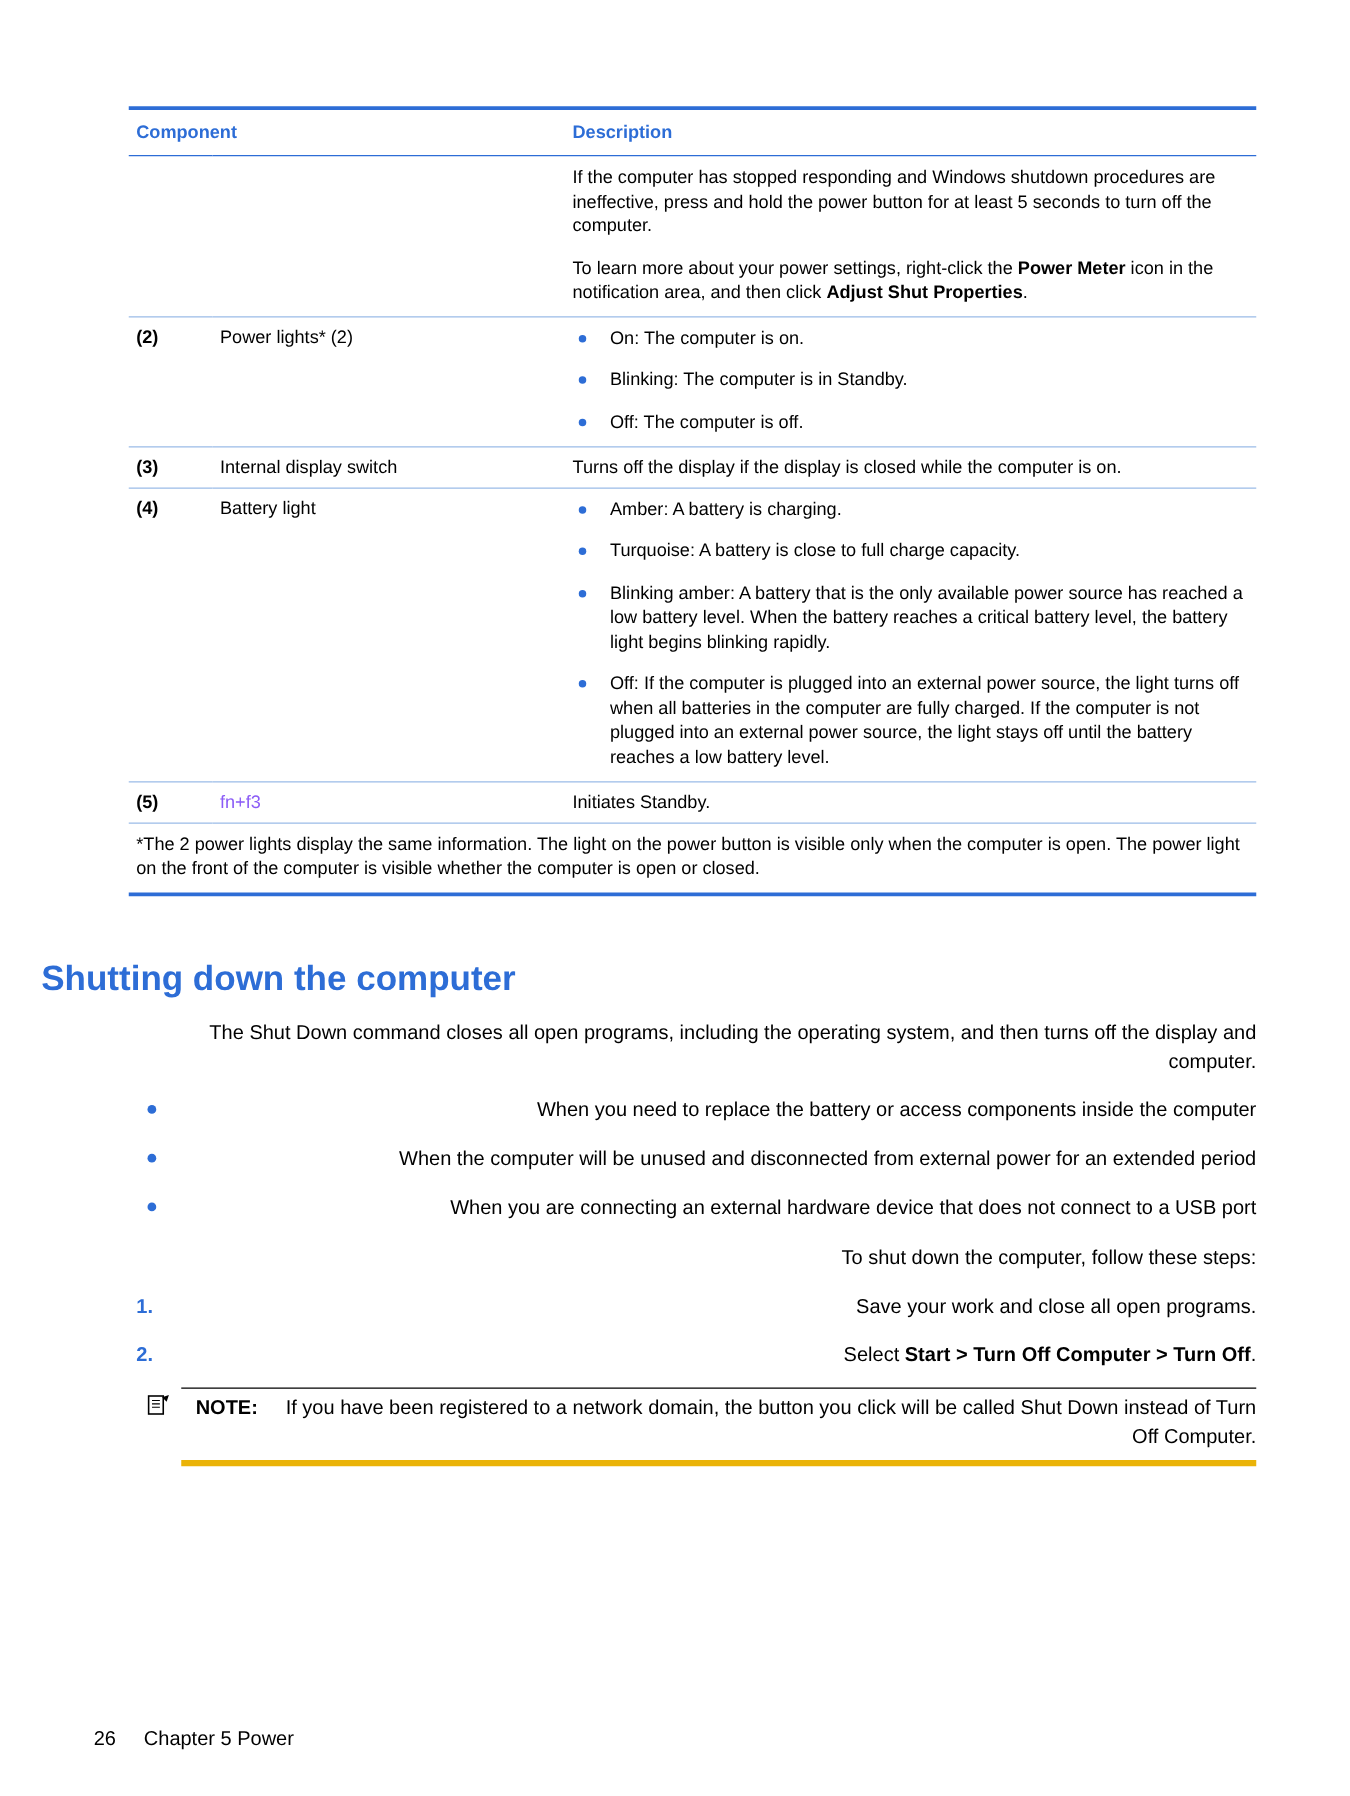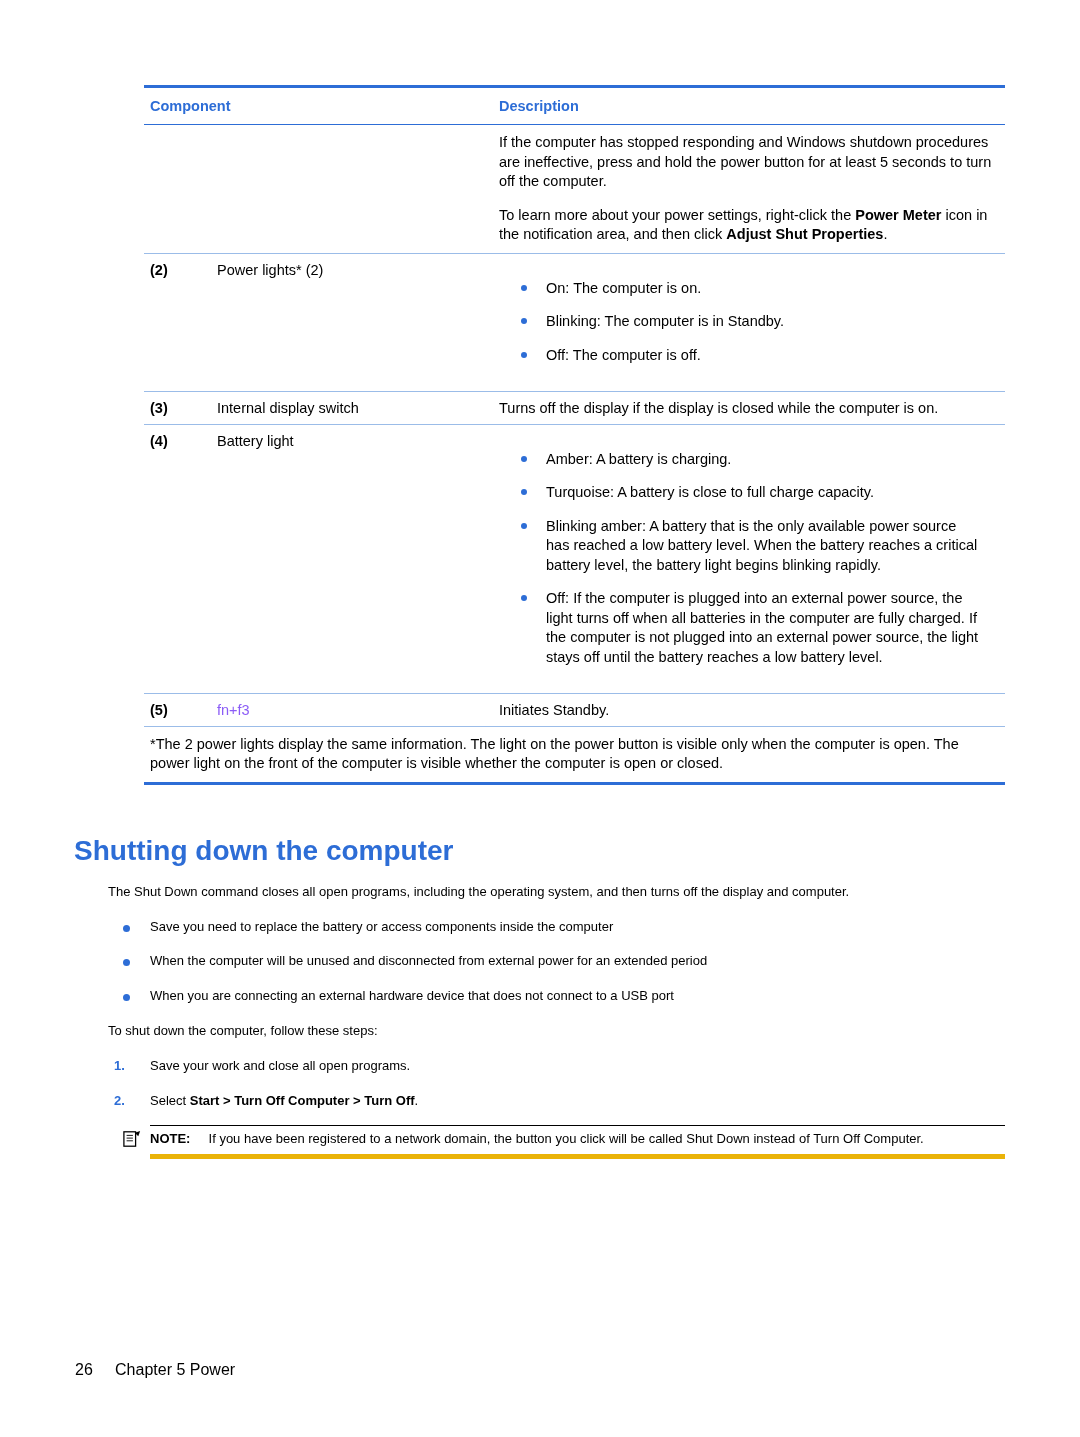--- a/index.html
+++ b/index.html
@@ -7,21 +7,21 @@
     padding: 0;
     font-family: Arial, Helvetica, sans-serif;
     background: #fff;
     color: #000;
   }
   .page {
     width: 1080px;
     height: 1437px;
     position: relative;
     box-sizing: border-box;
-    padding: 85px 75px 50px 74px;
+    padding: 85px 75px 50px 33px;
     font-size: 15px;
   }
   .table-wrap {
     margin-left: 70px;
     border-top: 3px solid #2d6dd6;
     border-bottom: 3px solid #2d6dd6;
   }
   table.comp {
     width: 100%;
     border-collapse: collapse;
@@ -41,21 +41,21 @@
     border-top: 1px solid #9bbce8;
   }
   table.comp tr.no-border td { border-top: none; }
   .col-num { width: 55px; font-weight: bold; }
   .col-comp { width: 270px; }
   .desc-block p { margin: 0 0 14px 0; line-height: 1.35; }
   .desc-block p:last-child { margin-bottom: 0; }
   .bold { font-weight: bold; }
   ul.blue-bullets {
     list-style: none;
-    margin: 17px;
+    margin: 0;
     padding: 0;
   }
   ul.blue-bullets li {
     position: relative;
     padding-left: 30px;
     margin-bottom: 14px;
     line-height: 1.35;
   }
   ul.blue-bullets li:last-child { margin-bottom: 0; }
   ul.blue-bullets li::before {
@@ -89,23 +89,24 @@
     position: relative;
     line-height: 1.45;
   }
   .admon .icon {
     position: absolute;
     left: -28px;
     top: 4px;
   }
   .admon-label { font-weight: bold; }
   .body-text {
-    margin-left: 34px;
+    margin-left: 70px;
     line-height: 1.45;
-    font-size: 13px;
+    font-size: 16px;
+    text-align: right;
   }
   .body-text p { margin: 16px 0; }
   ul.body-bullets {
     list-style: none;
     padding: 0;
     margin: 10px 0;
   }
   ul.body-bullets li {
     position: relative;
     padding-left: 42px;
@@ -148,21 +149,21 @@
     padding: 4px 0 6px 0;
     position: relative;
   }
   .step-note .icon {
     position: absolute;
     left: -28px;
     top: 4px;
   }
   .page-footer {
     position: absolute;
-    bottom: 58px;
+    bottom: 36px;
     left: 75px;
     font-size: 16px;
   }
   svg.tri { width: 18px; height: 18px; }
   svg.note-i { width: 20px; height: 18px; }
 </style>
 </head>
 <body>
 
 <div class="page">
@@ -227,21 +228,21 @@
       </tbody>
     </table>
   </div>
 
   <h1 class="section-heading">Shutting down the computer</h1>
 
 
   <div class="body-text">
     <p>The Shut Down command closes all open programs, including the operating system, and then turns off the display and computer.</p>
     <ul class="body-bullets">
-      <li>Save you need to replace the battery or access components inside the computer</li>
+      <li>When you need to replace the battery or access components inside the computer</li>
       <li>When the computer will be unused and disconnected from external power for an extended period</li>
       <li>When you are connecting an external hardware device that does not connect to a USB port</li>
     </ul>
     <p>To shut down the computer, follow these steps:</p>
     <ol class="steps">
       <li>Save your work and close all open programs.</li>
       <li>
         <span>Select </span><span class="bold">Start &gt; Turn Off Computer &gt; Turn Off</span><span>.</span>
         <div class="step-note">
           <span class="icon">

